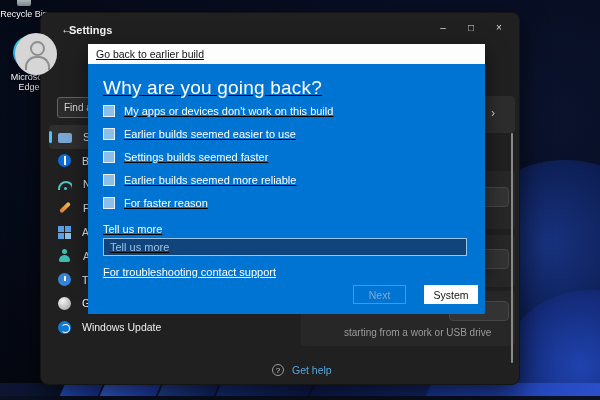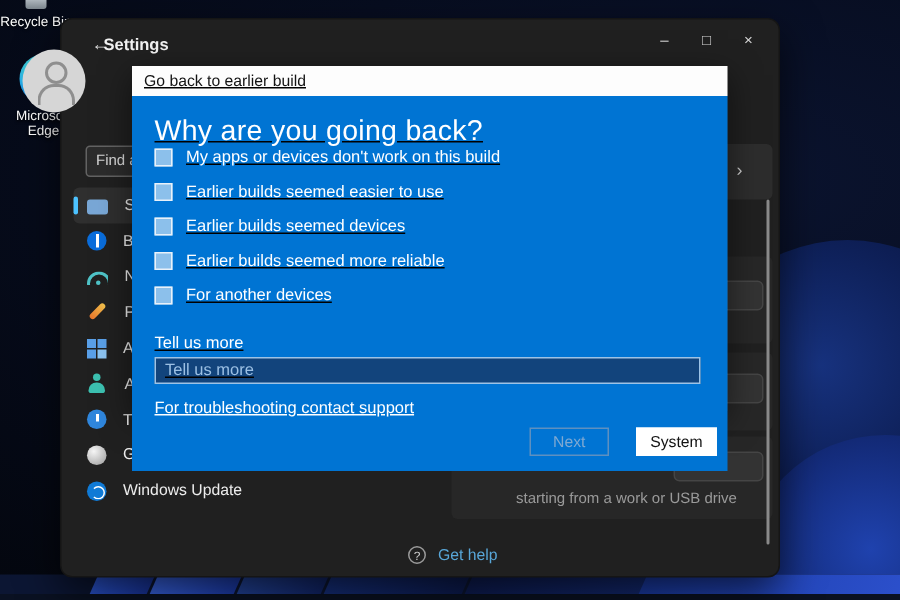--- a/index.html
+++ b/index.html
@@ -108,21 +108,21 @@
   .help-badge { width:12px; height:12px; border-radius:50%; border:1px solid #9a9a9a; color:#cfcfcf; font-size:8px;
             display:flex; align-items:center; justify-content:center; }
   .gethelp-label { color:#58a6d8; font-size:10.5px; }
 
   
   .dialog { position:absolute; left:88px; top:44px; width:397px; height:230px; z-index:20;
             box-shadow:0 6px 20px rgba(0,0,0,.5);text-decoration:underline; }
   .dlg-titlebar { height:20px; background:#fdfdfd; color:#141414; font-size:10.5px; line-height:20px; padding-left:8px; }
   .dlg-body { position:relative; height:250px; background:#0074d3; color:#fff; padding:13px 0 16px 15px; }
   .dlg-heading { font-size:19px; font-weight:300; letter-spacing:.2px; }
-  .cbx-row { display:flex; align-items:flex-start; height:23px; margin-top:0; }
+  .cbx-row { display:flex; align-items:center; height:23px; margin-top:0; }
   .cbx-row:first-of-type { margin-top:7px; }
   .cbx { width:12px; height:12px; background:rgba(255,255,255,.55); border:1px solid #e8f1fa; flex:none; }
   .cbx-label { font-size:11px; padding-left:9px; }
   .tell-label { font-size:11px; margin-top:9px; }
   .tell-input { display:block; width:364px; height:18px; margin-top:3px; background:#12447c;
             border:1px solid #9dc3e6; color:#e8f2fb; font-size:11px; padding:0 6px;
             font-family:"Liberation Sans", sans-serif; }
   .tell-input::placeholder { color:#9cc0e4; opacity:1; }
   .support-link { display:inline-block; margin-top:10px; font-size:11px; color:#fff; text-decoration:underline; }
   .dlg-buttons { position:absolute; right:7px; bottom:10px; display:flex; gap:18px; }
@@ -242,29 +242,29 @@
       <div class="cbx-row">
         <span class="cbx"></span>
         <span class="cbx-label">My apps or devices don't work on this build</span>
       </div>
       <div class="cbx-row">
         <span class="cbx"></span>
         <span class="cbx-label">Earlier builds seemed easier to use</span>
       </div>
       <div class="cbx-row">
         <span class="cbx"></span>
-        <span class="cbx-label">Earlier builds seemed devices</span>
+        <span class="cbx-label">Settings builds seemed faster</span>
       </div>
       <div class="cbx-row">
         <span class="cbx"></span>
         <span class="cbx-label">Earlier builds seemed more reliable</span>
       </div>
       <div class="cbx-row">
         <span class="cbx"></span>
-        <span class="cbx-label">For another devices</span>
+        <span class="cbx-label">For faster reason</span>
       </div>
 
       <div class="tell-label">Tell us more</div>
       <input class="tell-input" placeholder="Tell us more" style="">
 
       <a class="support-link">For troubleshooting contact support</a>
 
       <div class="dlg-buttons">
         <div class="btn btn-next">Next</div>
         <div class="btn btn-cancel">System</div>

